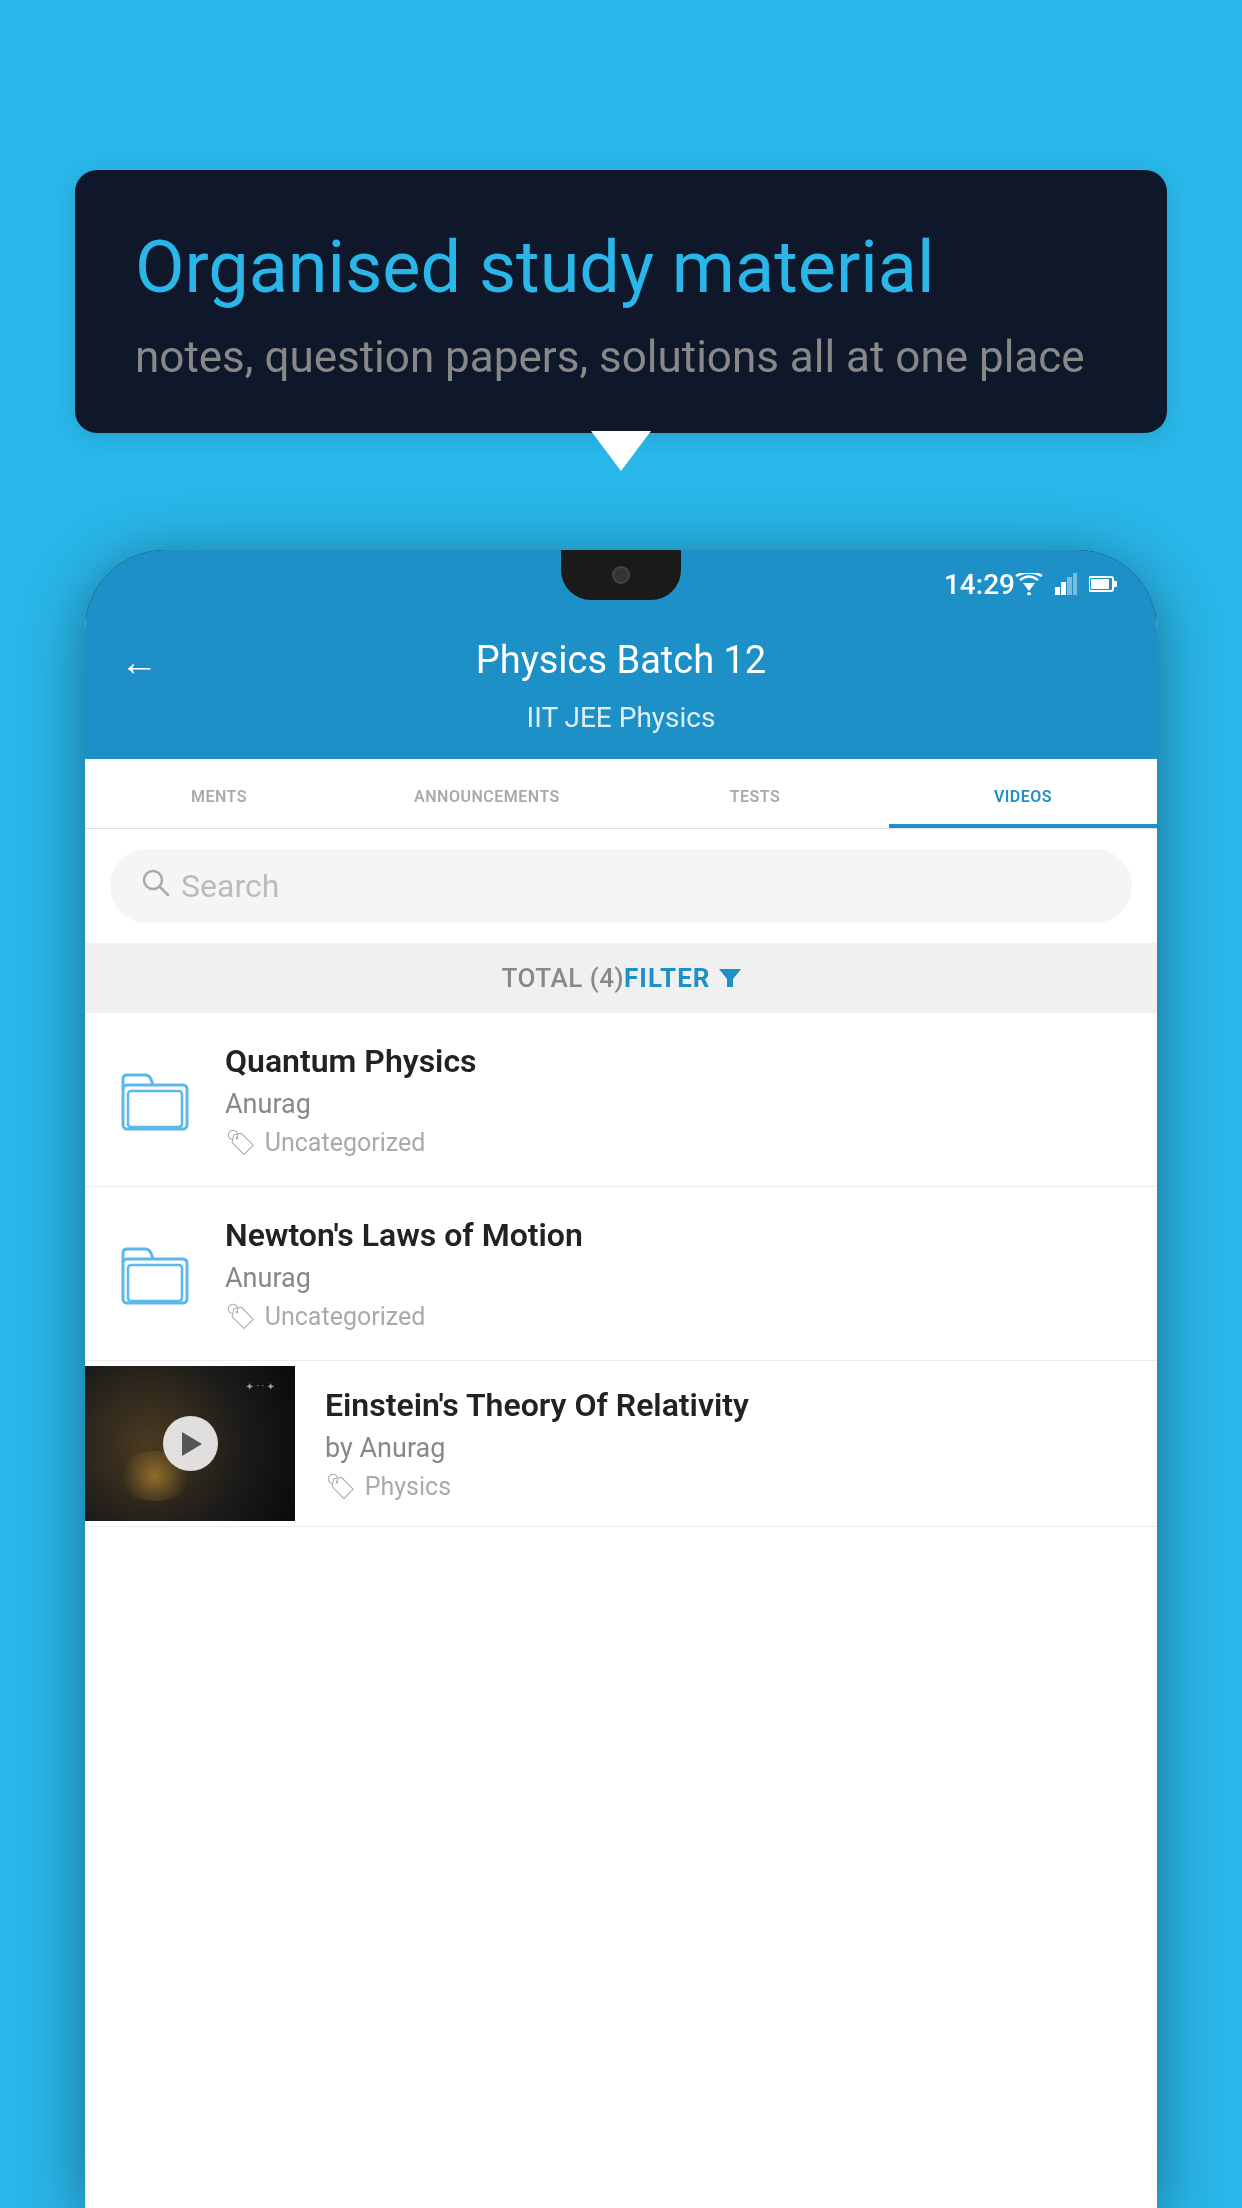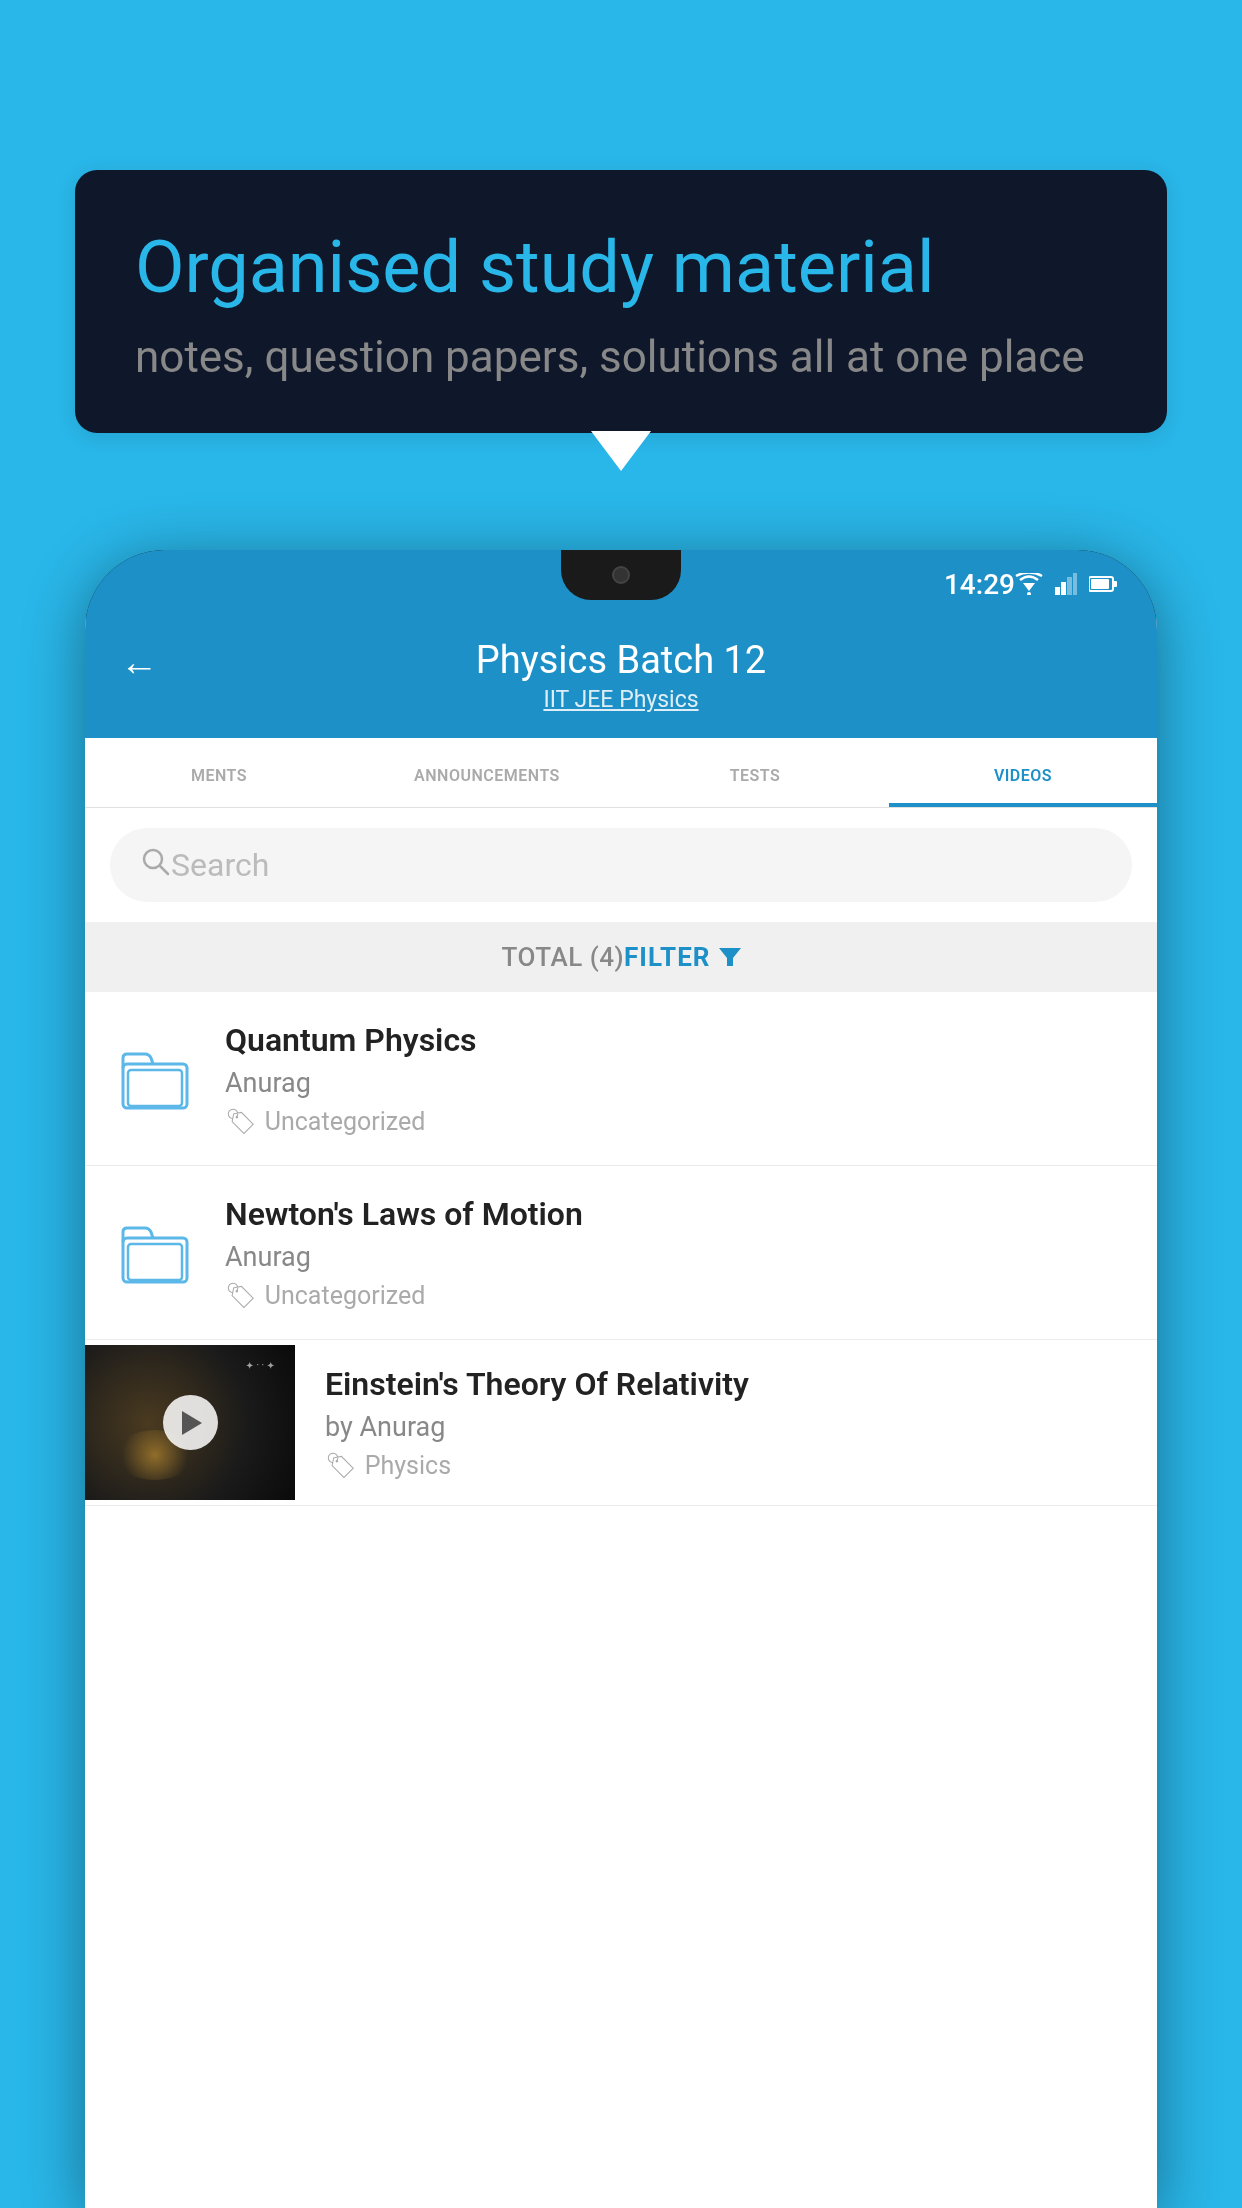--- a/index.html
+++ b/index.html
@@ -134,23 +134,22 @@
     }
 
     .header-title {
       color: #ffffff;
       font-size: 38px;
       font-weight: 400;
     }
 
     .header-subtitle {
       color: rgba(255,255,255,0.85);
-      font-size: 23px;
-      margin-top: 4px;
-      text-decoration: underline;
+      font-size: 28px;
+      margin-top: 19px;
     }
 
     
     .tabs {
       background: white;
       display: flex;
       border-bottom: 1px solid #e0e0e0;
       overflow: hidden;
     }
 
@@ -184,21 +183,21 @@
       background: white;
       padding: 20px 25px;
     }
 
     .search-bar {
       background: #f5f5f5;
       border-radius: 40px;
       display: flex;
       align-items: center;
       padding: 18px 30px;
-      gap: 1px;
+      gap: 11px;
     }
 
     .search-icon-wrap {
       color: #aaa;
       font-size: 32px;
     }
 
     .search-placeholder {
       color: #bbb;
       font-size: 32px;

